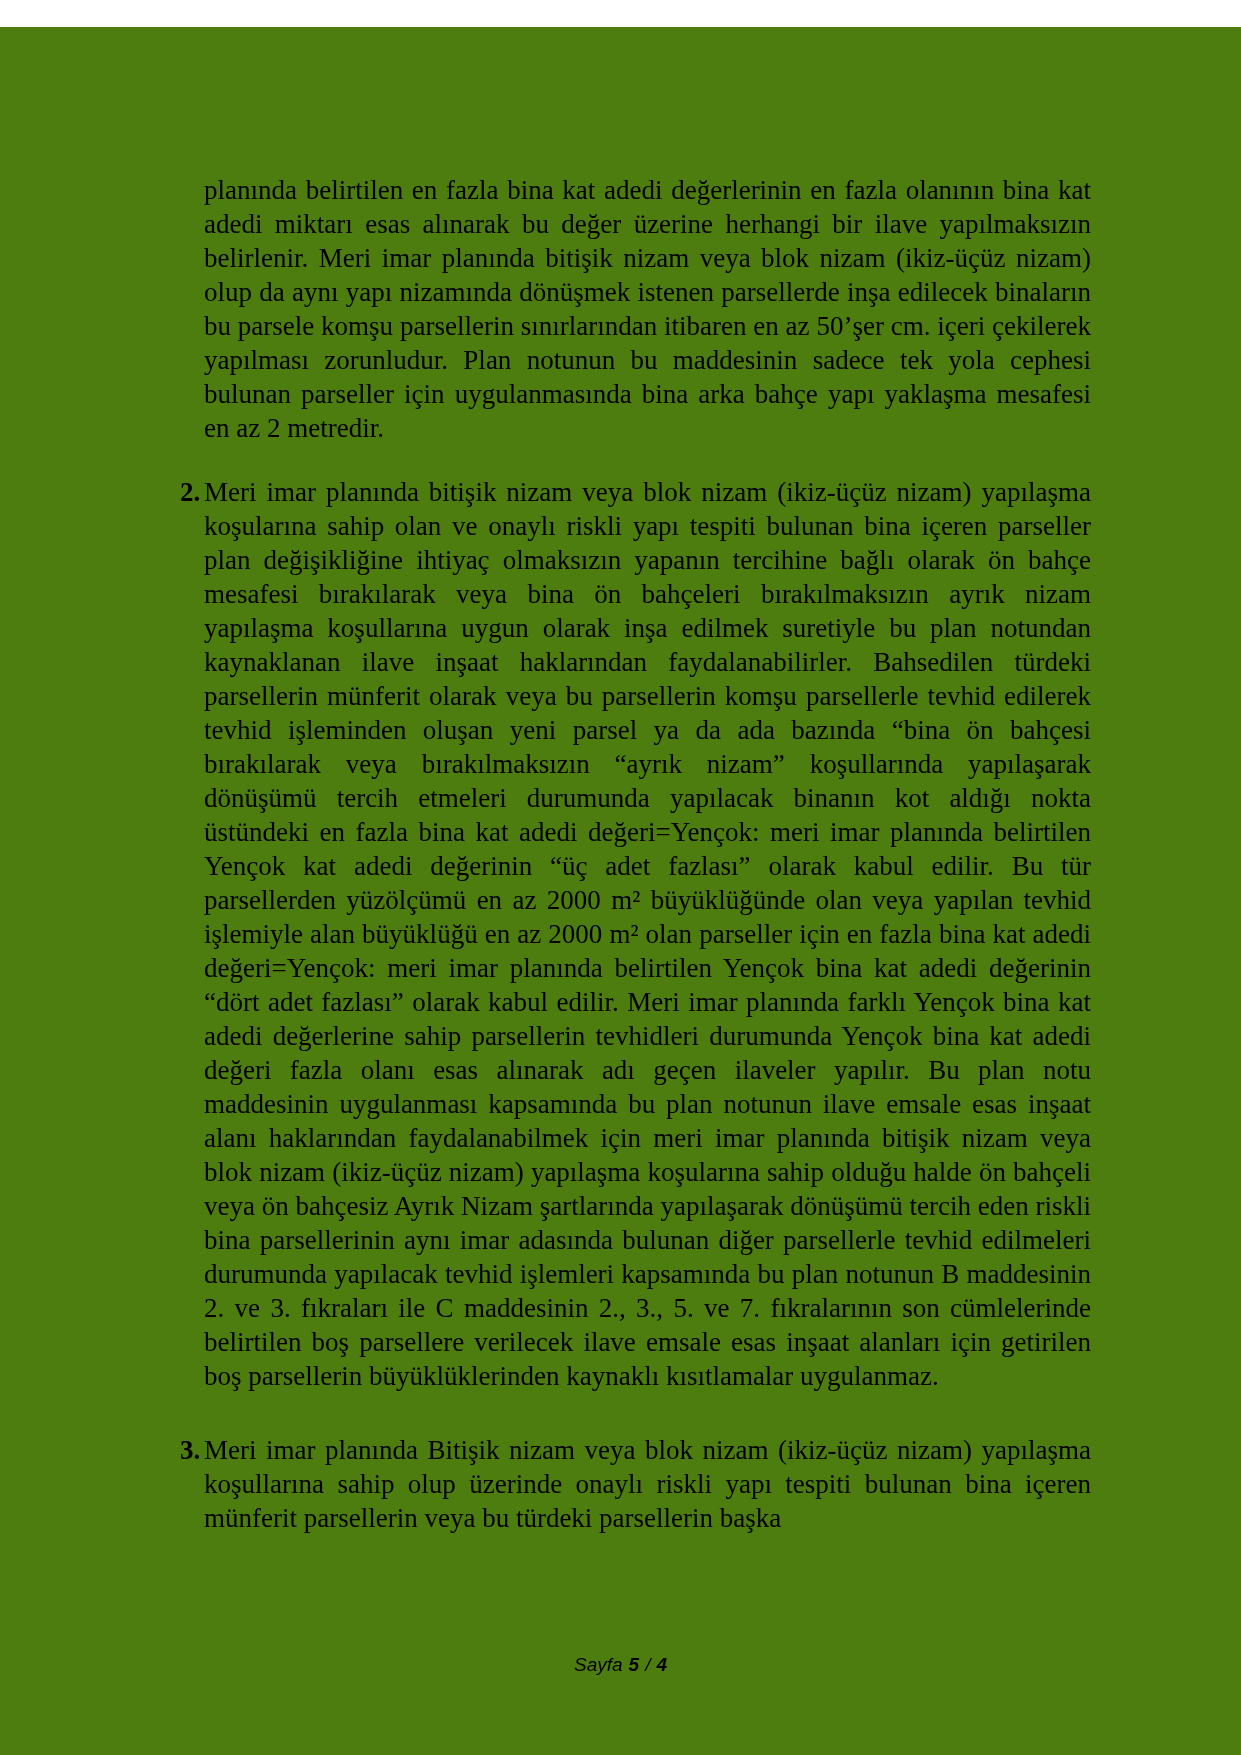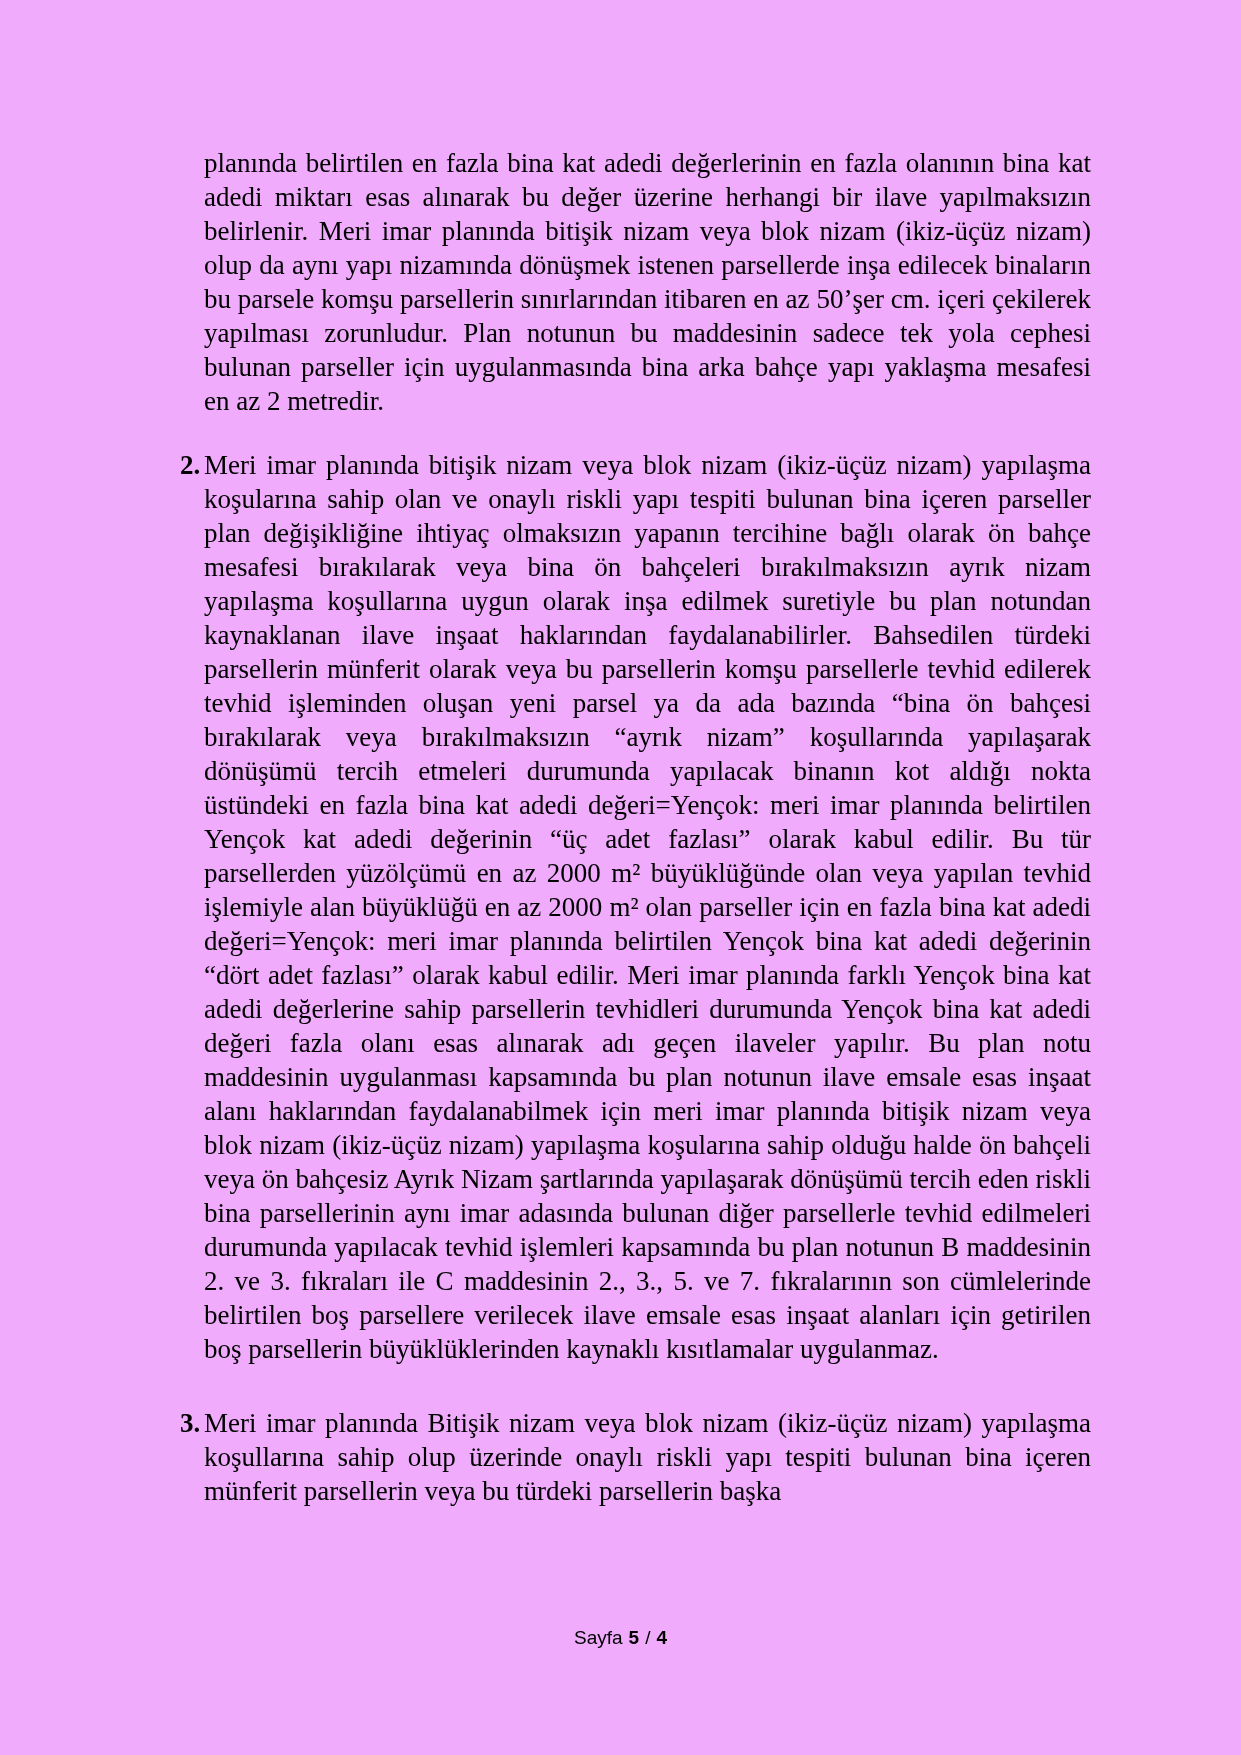--- a/index.html
+++ b/index.html
@@ -7,22 +7,23 @@
   body {
     width: 1241px;
     height: 1755px;
     position: relative;
     font-family: "Liberation Serif", "DejaVu Serif", serif;
     color: #000000;
   }
   .page {
     position: absolute;
     inset: 0;
-    background: #f0abfc;
+    background: #4d7c0f;
     overflow: hidden;
+    margin-top: 27px;
   }
   .content {
     position: absolute;
     left: 180px;
     top: 146px;
     width: 911px;
     font-size: 27px;
     line-height: 34px;
     text-align: justify;
   }
@@ -48,20 +49,21 @@
     top: 1626px;
     left: 0;
     width: 100%;
     display: flex;
     justify-content: center;
     gap: 6px;
     font-family: "Liberation Sans", "DejaVu Sans", sans-serif;
     font-size: 19px;
     line-height: 24px;
     color: #000000;
+    font-style: italic;
   }
   .footer .bold { font-weight: bold; }
 </style>
 </head>
 <body>
 
 <div class="page">
 
   <div class="content">
 

